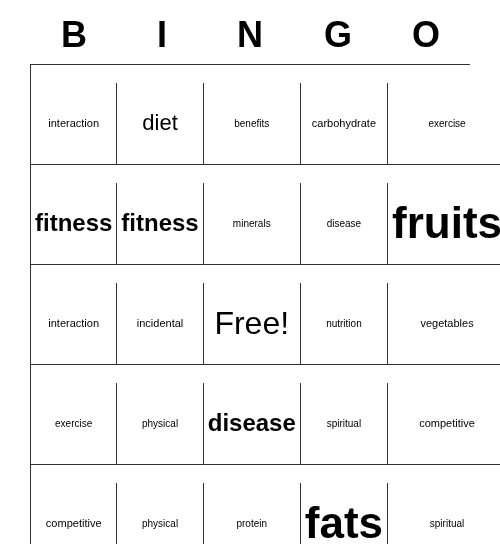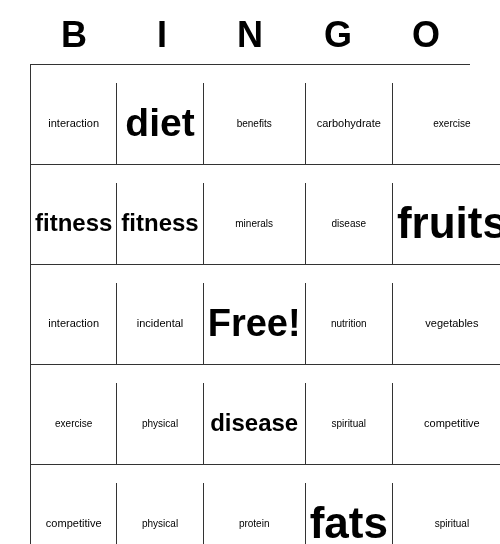--- a/index.html
+++ b/index.html
@@ -44,23 +44,23 @@
       text-align: center;
       padding: 4px;
       margin-top: 18px;
     }
     .bingo-cell span {
       line-height: 1.2;
     }
     .size-small { font-size: 11px; }
     .size-medium { font-size: 10px; }
     .size-large { font-size: 24px; font-weight: bold; }
-    .size-xlarge { font-size: 39px; font-weight: bold; }
+    .size-xlarge { font-size: 22px; font-weight: normal; }
     .size-xxlarge { font-size: 44px; font-weight: bold; }
-    .free-cell { font-size: 38px; font-weight: bold; text-align: center; }
+    .free-cell { font-size: 32px; font-weight: normal; text-align: center; }
   </style>
 </head>
 <body>
 
 <div class="bingo-card">
   <div class="bingo-header">
   <div class="bingo-header-cell">B</div>
       <div class="bingo-header-cell">I</div>
       <div class="bingo-header-cell">N</div>
       <div class="bingo-header-cell">G</div>

